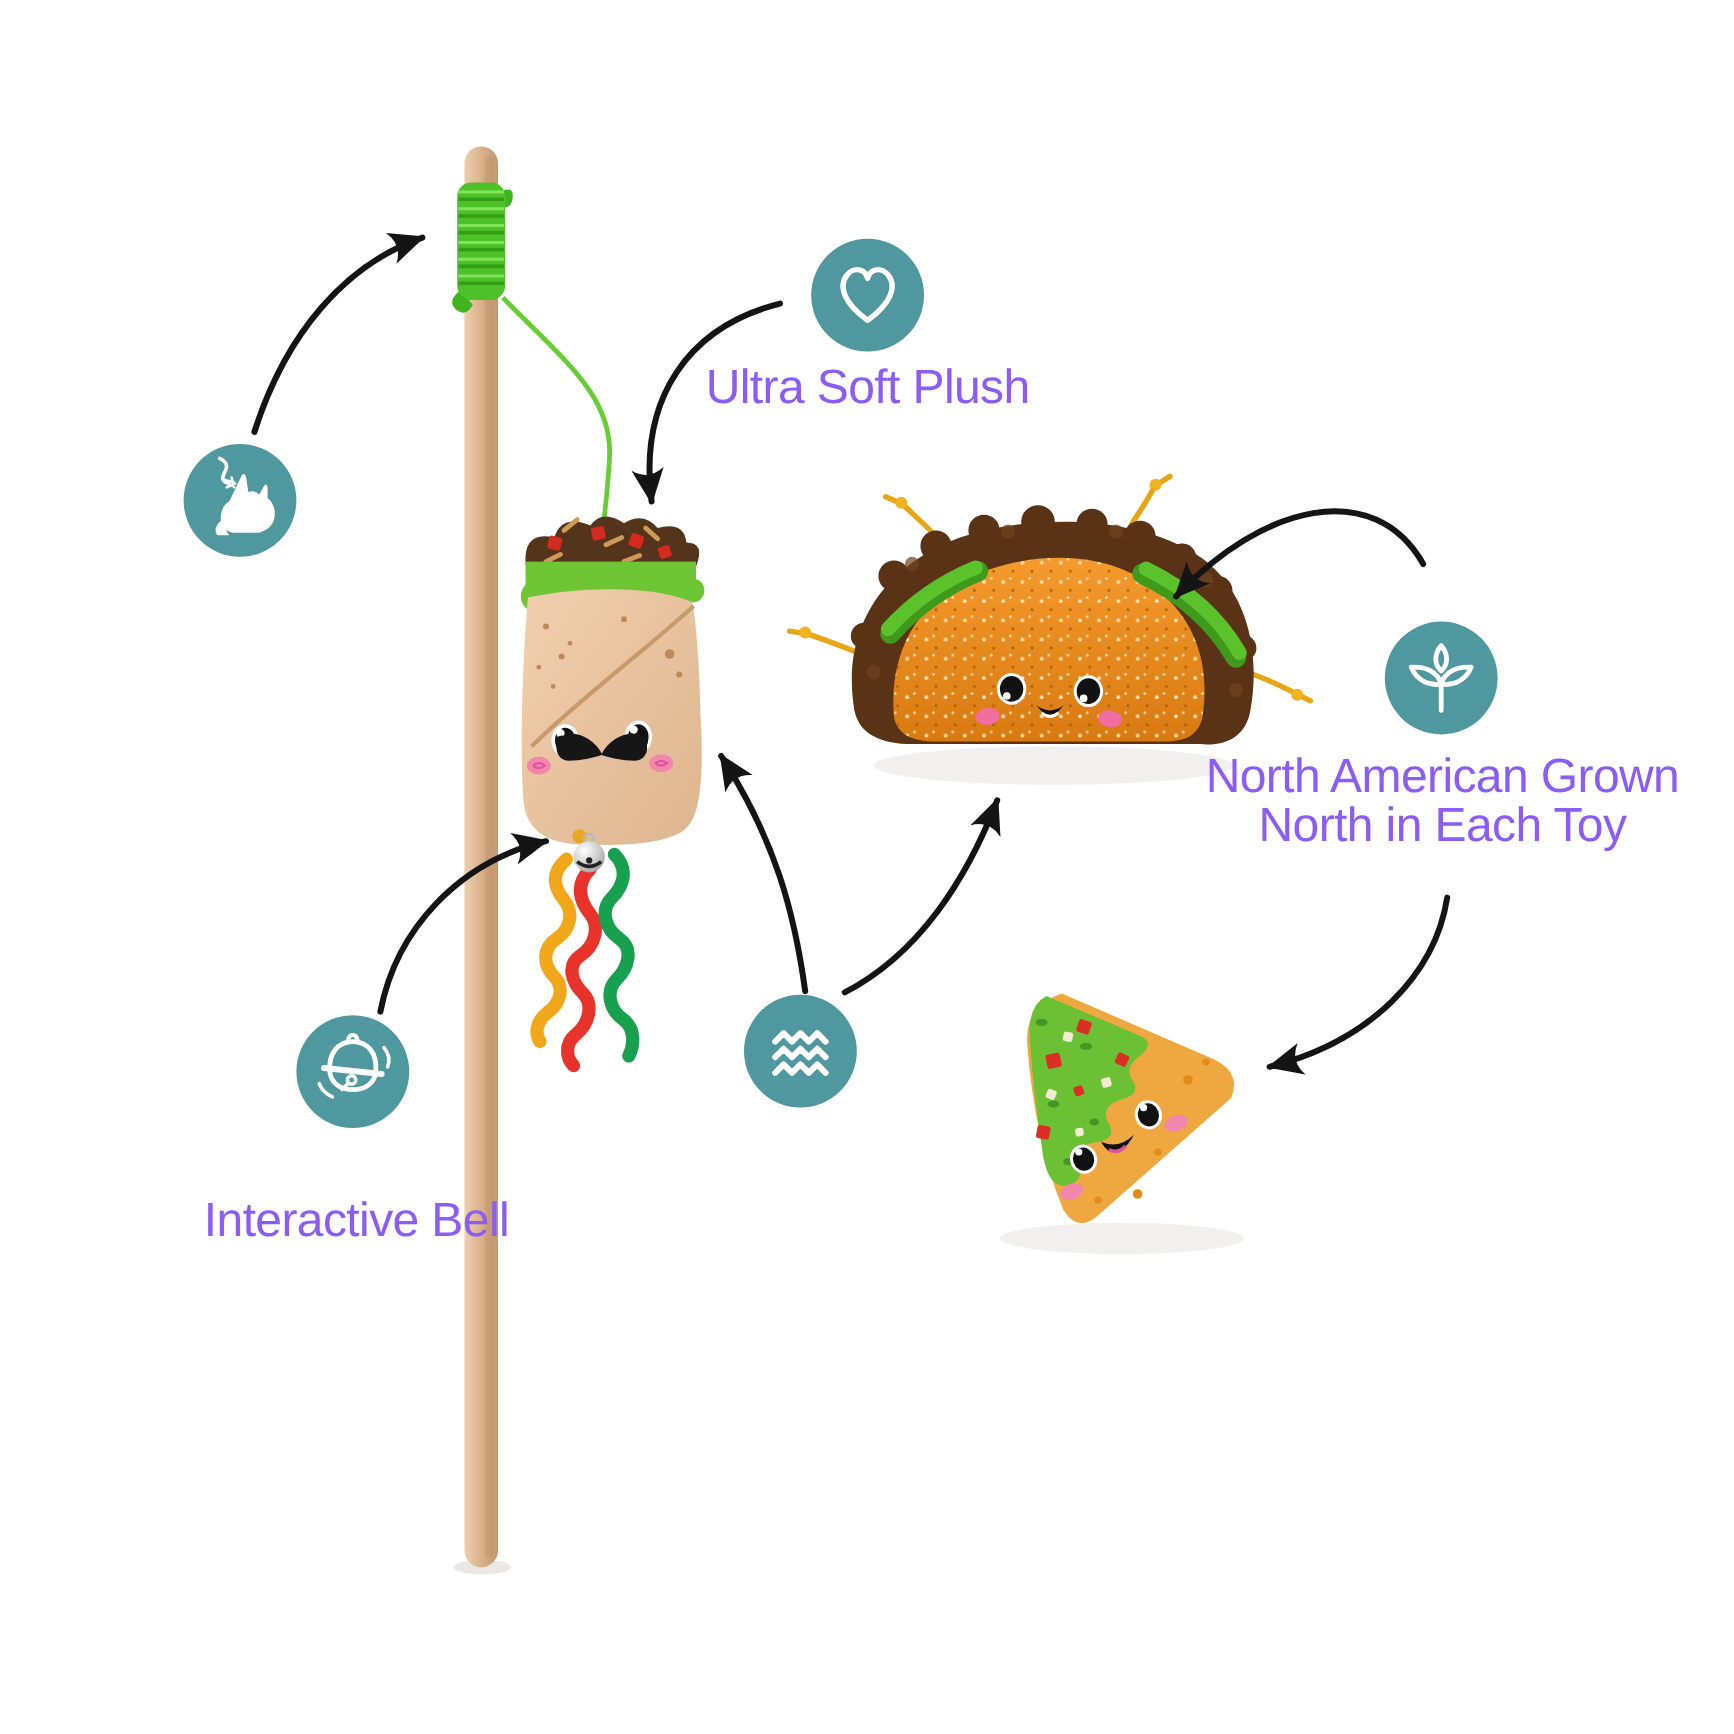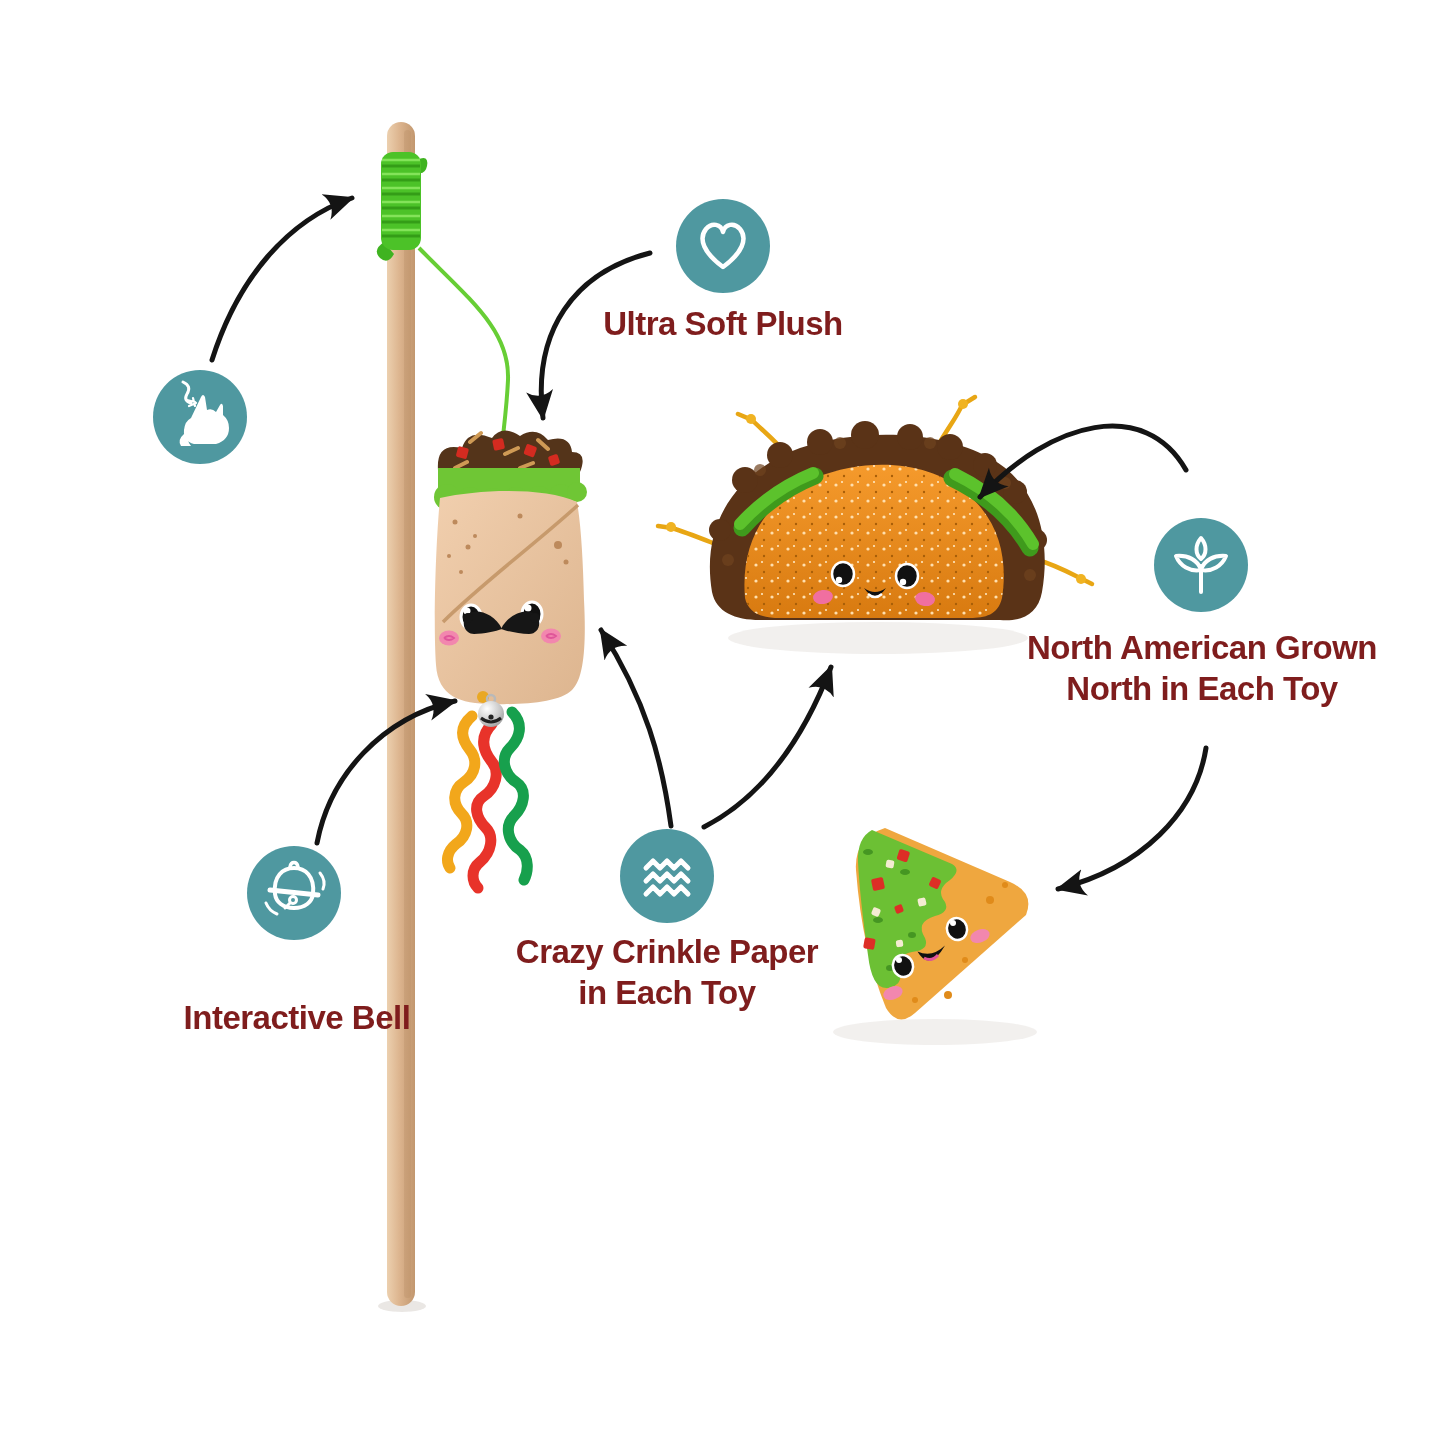--- a/index.html
+++ b/index.html
@@ -11,24 +11,23 @@
     font-family:"Liberation Sans", sans-serif;
   }
   #art{position:absolute;left:0;top:0;width:1445px;height:1445px;}
   .icon-circle{
     position:absolute;width:94px;height:94px;border-radius:50%;
     background:#4f98a0;display:flex;align-items:center;justify-content:center;
   }
   .icon-circle svg{width:94px;height:94px;display:block;}
   .label{
     position:absolute;transform:translateX(-50%);
-    text-align:center;color:#7f1d1d;
-    font-size:33px;line-height:41px;letter-spacing:-0.5px;
+    text-align:center;color:#8b5cf6;
+    font-size:40px;line-height:41px;letter-spacing:-0.5px;
     white-space:nowrap;
-    font-weight:bold;
   }
   .label span{display:block;}
 </style>
 </head>
 <body>
 
 <div id="canvas">
 
   <svg id="art" viewBox="0 0 1445 1445">
     <defs>
@@ -351,18 +350,14 @@
 
   <div class="icon-circle" style="left:620px;top:829px;">
     <svg viewBox="0 0 94 94">
       <g stroke="#fff" stroke-width="5" fill="none" stroke-linejoin="round" stroke-linecap="round">
         <path d="M26,39 l7,-7 l7,7 l7,-7 l7,7 l7,-7 l7,7"></path>
         <path d="M26,52 l7,-7 l7,7 l7,-7 l7,7 l7,-7 l7,7"></path>
         <path d="M26,65 l7,-7 l7,7 l7,-7 l7,7 l7,-7 l7,7"></path>
       </g>
     </svg>
   </div>
-  <div class="label" style="left:667px;top:931px;">
-    <span>Crazy Crinkle Paper</span>
-    <span>in Each Toy</span>
-  </div>
 
 </div>
 
 </body></html>

